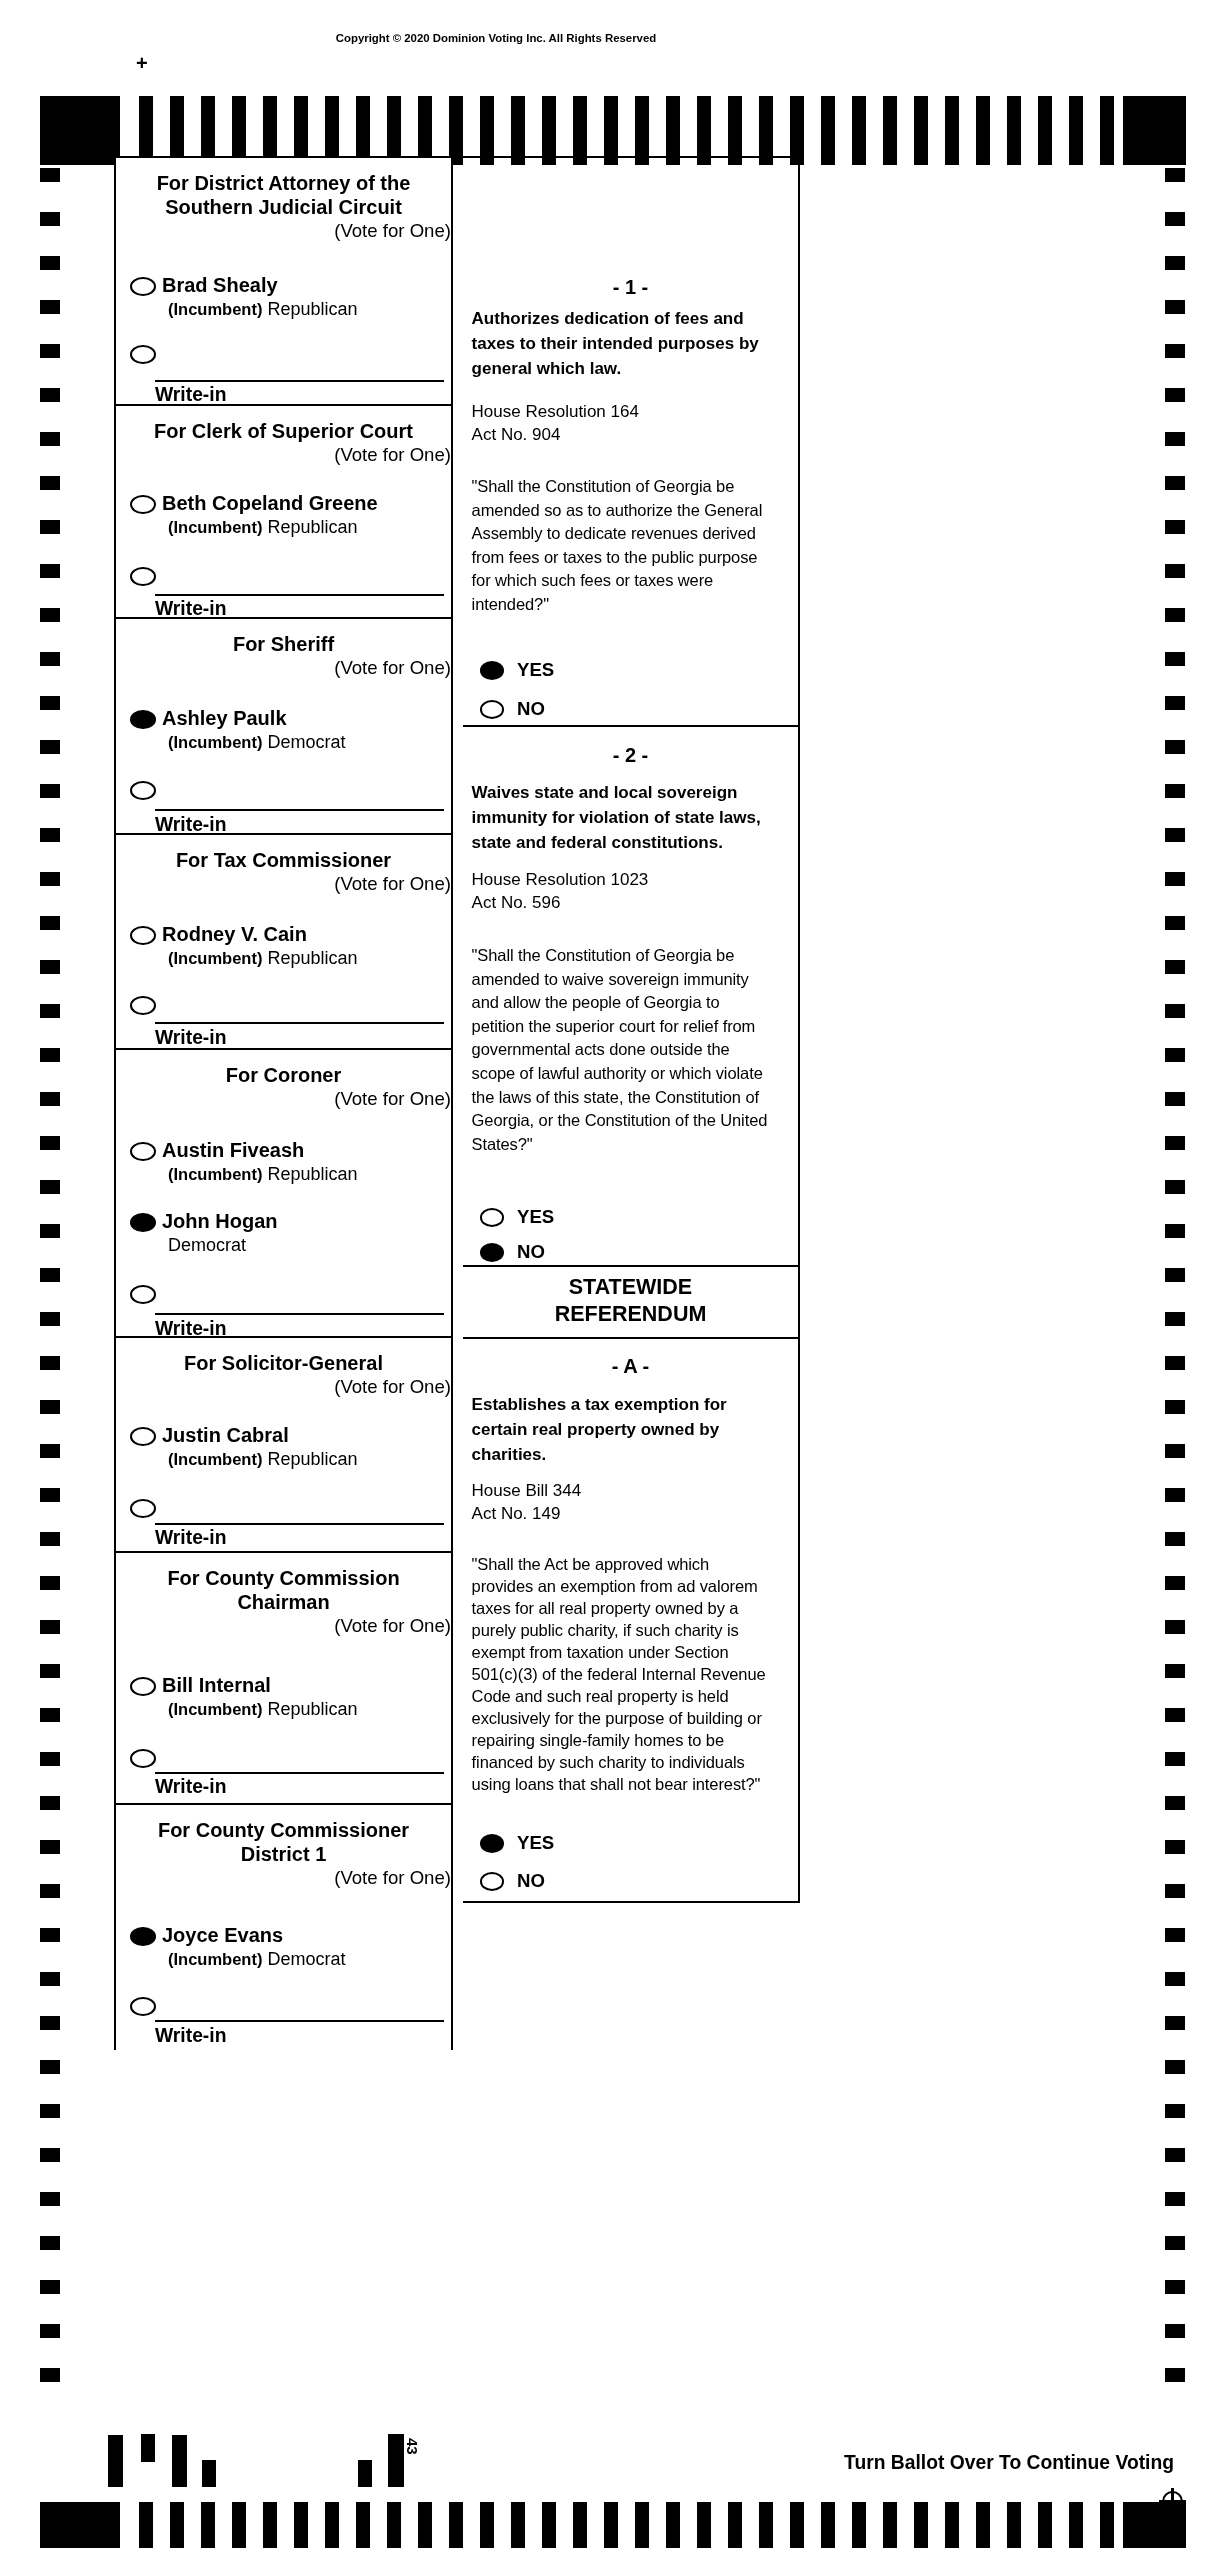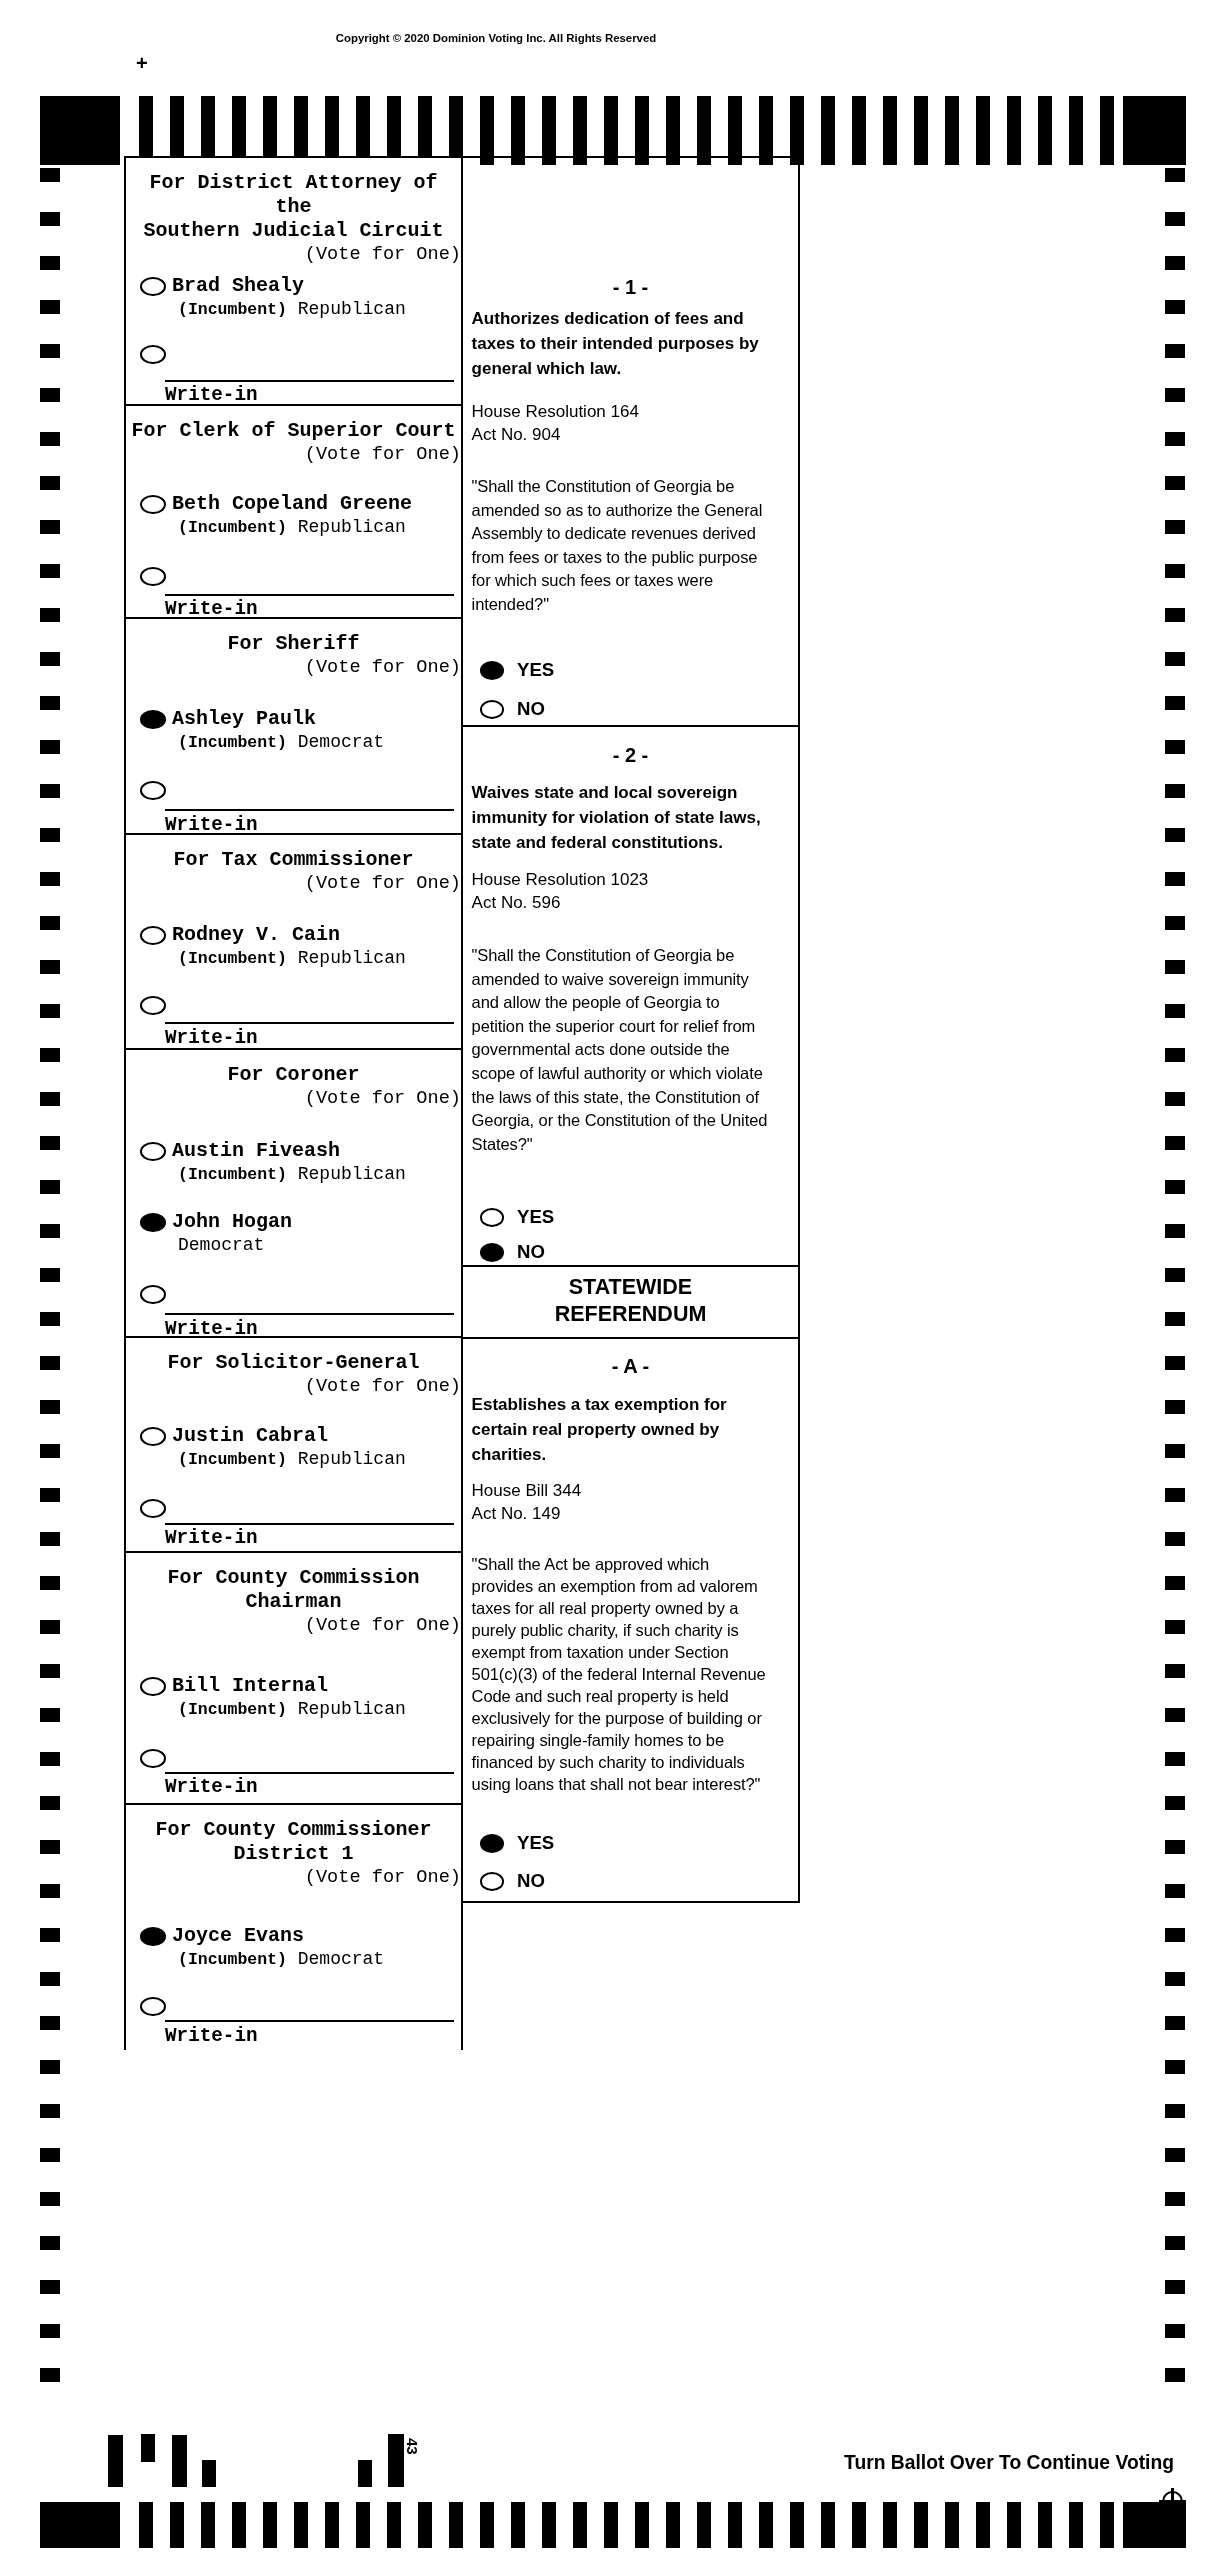--- a/index.html
+++ b/index.html
@@ -8,22 +8,22 @@
   .block{position:absolute;background:#000;}
   #copyright{position:absolute;top:31.5px;left:0;width:992px;text-align:center;
              font-size:11.4px;font-weight:bold;}
   #plus{position:absolute;left:136px;top:52px;font-size:20px;font-weight:bold;}
   #top-bars,#bottom-bars{position:absolute;
       background:repeating-linear-gradient(to right,#000 0 14.3px,transparent 14.3px 31px);}
   #left-squares,#right-squares{position:absolute;width:20px;
       background:repeating-linear-gradient(to bottom,#000 0 14.3px,transparent 14.3px 44px);}
 
   
-  #left-col{position:absolute;left:124px;top:156px;width:339px;height:1894px;
-            border:2.1px solid #000;box-sizing:border-box;font-family:Liberation Mono, monospace;}
+  #left-col{position:absolute;left:114px;top:156px;width:339px;height:1894px;
+            border:2.1px solid #000;box-sizing:border-box;}
   .contest{position:absolute;left:0;width:100%;border-bottom:2.1px solid #000;
            box-sizing:border-box;background:#fff;}
   .contest.last{border-bottom:none;}
   .c-title{padding-top:13px;text-align:center;font-weight:bold;font-size:20px;
            line-height:24px;white-space:pre-line;}
   .c-votefor{text-align:right;font-size:18.6px;margin-top:1.4px;}
   .option{position:absolute;left:0;right:0;height:52px;}
   .oval{position:absolute;left:13.6px;top:0;width:26px;height:19.3px;border:2.1px solid #000;
         border-radius:50%;background:#fff;box-sizing:border-box;}
   .oval.filled{background:#000;}

